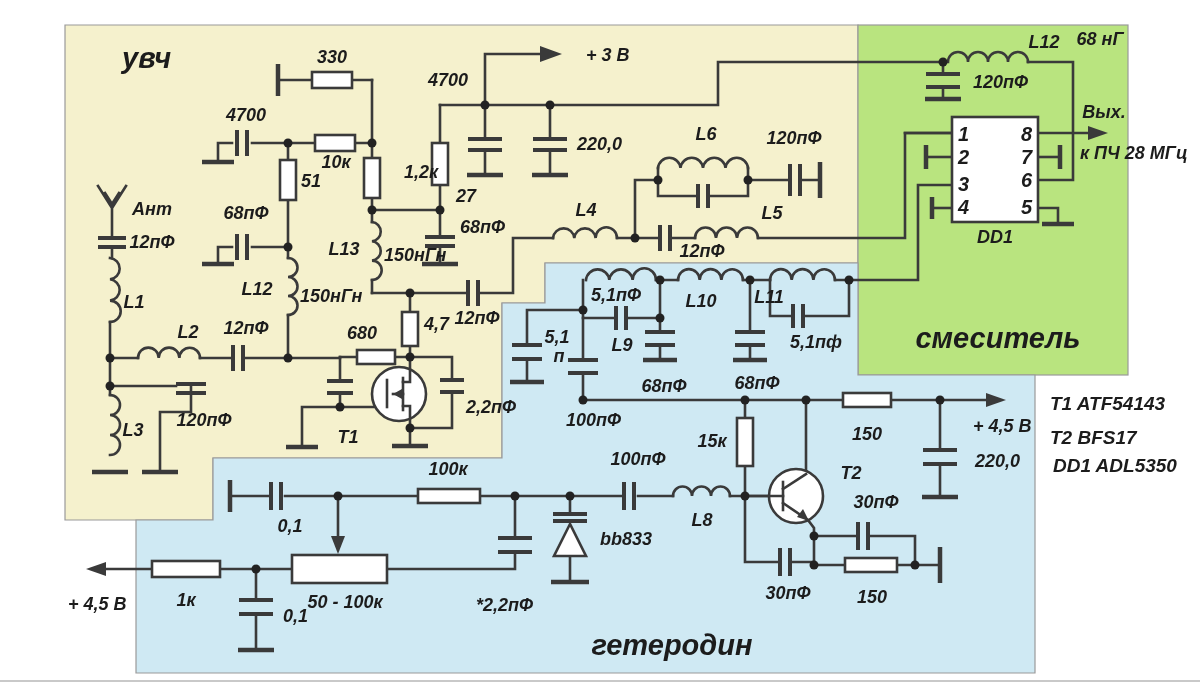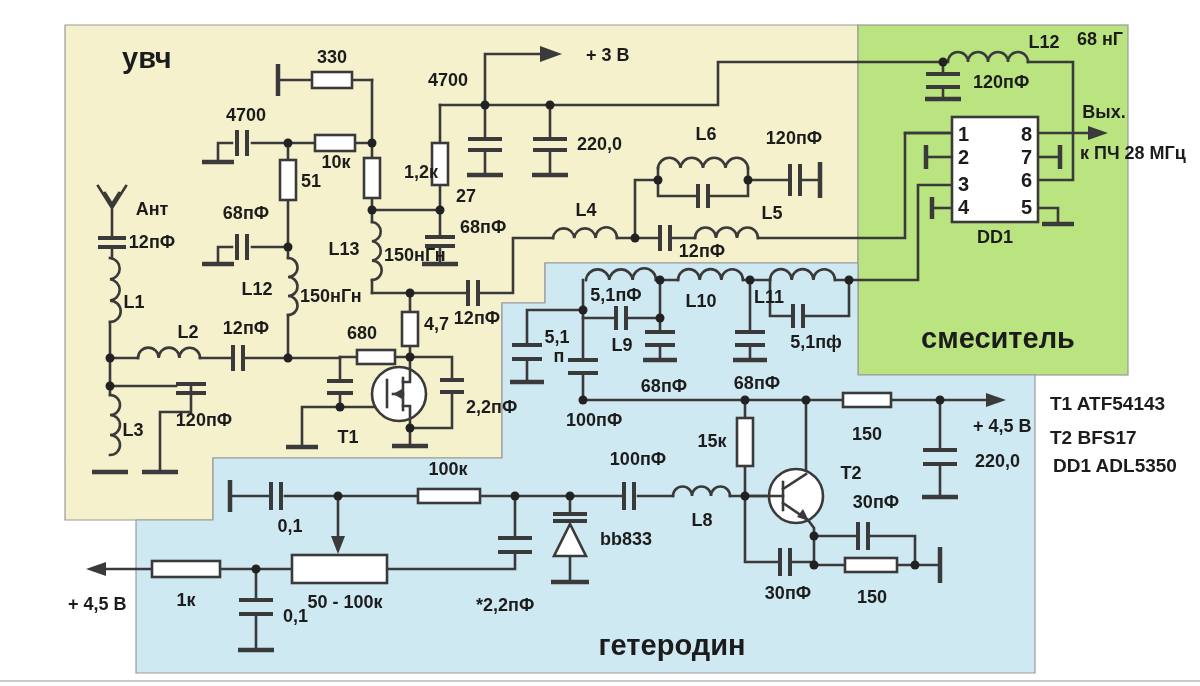--- a/index.html
+++ b/index.html
@@ -1,17 +1,17 @@
 <!DOCTYPE html>
 <html><head>
 <meta charset="utf-8">
 <style>
   html,body{margin:0;padding:0;background:#ffffff;}
   .stage{position:relative;width:1200px;height:686px;background:#ffffff;overflow:hidden;
-         font-family:"Liberation Sans", sans-serif;}
+         font-family:"Liberation Sans", sans-serif;font-style:italic;}
   svg text{font-family:"Liberation Sans", sans-serif;font-weight:bold;fill:#1c1c1c;}
   .lbl{font-size:18px;}
   .title{font-size:29px;}
   .pin{font-size:20px;}
   .note{font-size:19px;}
   .wire{stroke:#3a3a3a;stroke-width:2.6;fill:none;stroke-linecap:square;}
   .comp{stroke:#3a3a3a;stroke-width:2.6;fill:#ffffff;}
   .plate{stroke:#3a3a3a;stroke-width:4;fill:none;stroke-linecap:butt;}
   .gbar{stroke:#3a3a3a;stroke-width:4.5;fill:none;stroke-linecap:butt;}
   .dot{fill:#222222;}

